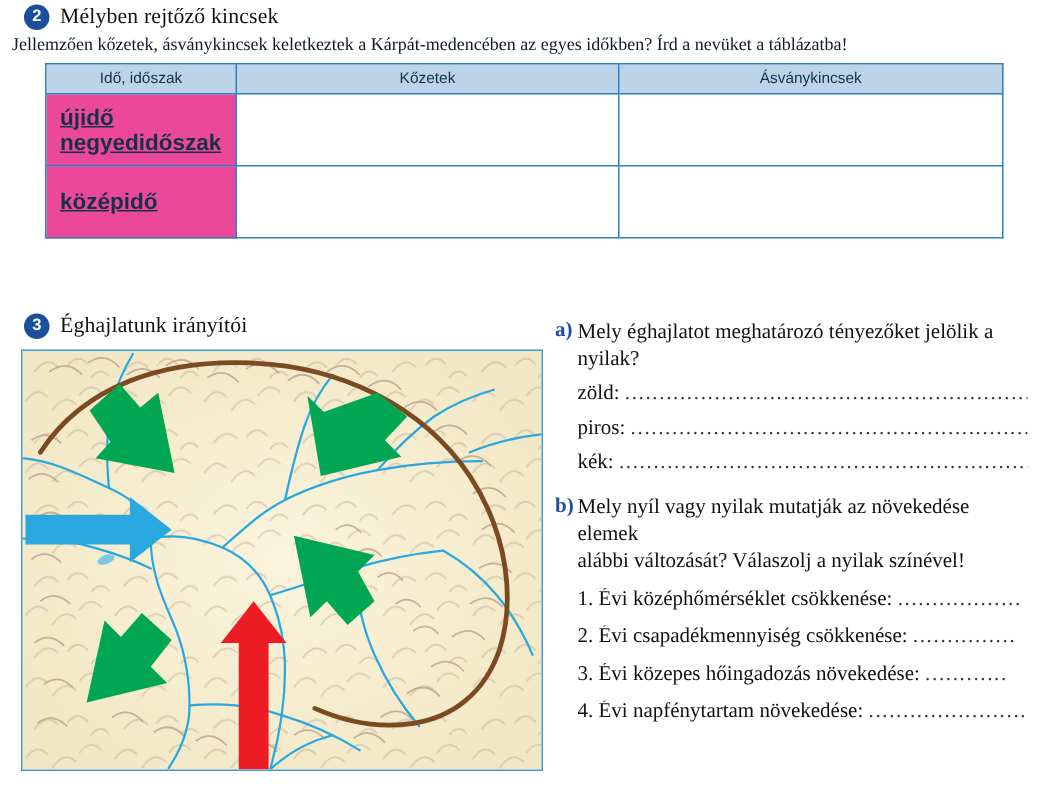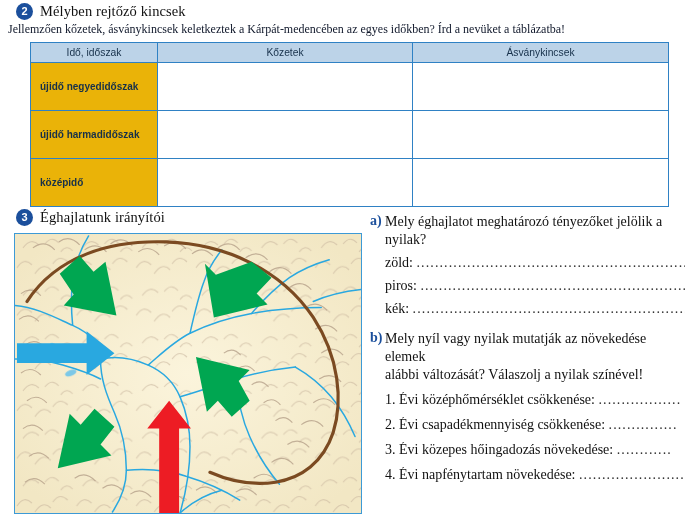--- a/index.html
+++ b/index.html
@@ -42,25 +42,26 @@
     padding:0;
   }
   .tbl th{
     background:#bcd3e8;
     height:19px;
     font-family:"Liberation Sans", sans-serif;
     font-size:10.3px;font-weight:normal;color:#16304a;
     text-align:center;vertical-align:middle;
   }
   .tbl td.rowhead{
-    background:#eab308;
+    background:#ec4899;
     font-family:"Liberation Sans", sans-serif;
-    font-size:10px;font-weight:bold;color:#16304a;
+    font-size:15px;font-weight:bold;color:#16304a;
     padding-left:9px;vertical-align:middle;
     height:47px;
+    text-decoration:underline;
   }
   .tbl td.blank{background:#fff;}
   .col-a{width:127px;}
   .col-b{width:255px;}
   .col-c{width:256px;}
 
   
   .map-wrap{
     position:absolute;left:14px;top:233px;
     width:348px;height:281px;
@@ -117,25 +118,20 @@
         <th>Ásványkincsek</th>
       </tr>
     </thead>
     <tbody>
       <tr>
         <td class="rowhead">újidő negyedidőszak</td>
         <td class="blank"></td>
         <td class="blank"></td>
       </tr>
       <tr>
-        <td class="rowhead">újidő harmadidőszak</td>
-        <td class="blank"></td>
-        <td class="blank"></td>
-      </tr>
-      <tr>
         <td class="rowhead">középidő</td>
         <td class="blank"></td>
         <td class="blank"></td>
       </tr>
     </tbody>
   </table>
 
   <div class="ex-head" style="left:16px;top:209px;">
     <span class="badge">3</span>
     <span class="ex-title">Éghajlatunk irányítói</span>

